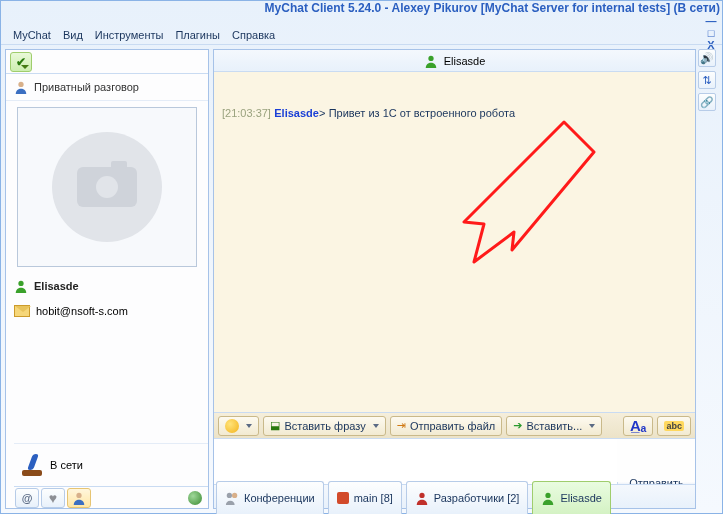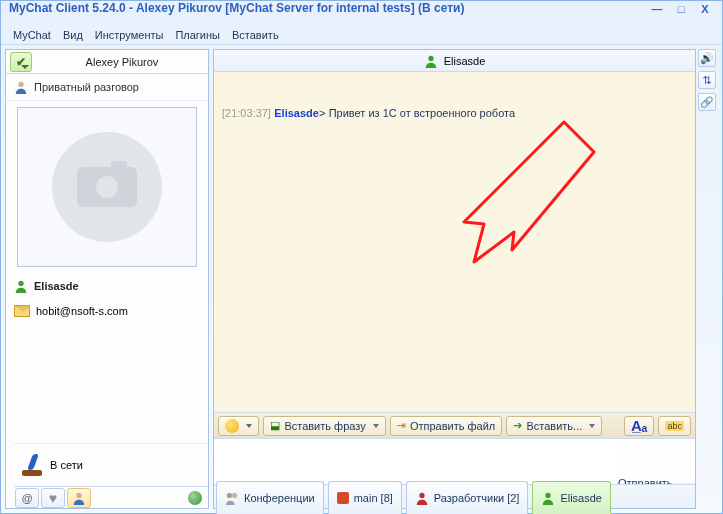--- a/index.html
+++ b/index.html
@@ -1,18 +1,18 @@
 <!DOCTYPE html>
 <html><head>
 <meta charset="utf-8">
 <style>
   * { box-sizing: border-box; margin: 0; padding: 0; font-family: Tahoma, Arial, sans-serif; font-size: 11px; }
   body { width: 723px; height: 514px; background: #fff; overflow: hidden; }
   .window { width: 723px; height: 514px; border: 1px solid #8ab3e6; background: linear-gradient(#e8f1fb,#f5f9fe); display: flex; flex-direction: column; }
-  .titlebar { height: 24px; display: flex; align-items: flex-start; padding: 0 8px; }
+  .titlebar { height: 24px; display: flex; align-items: flex-end; padding: 0 2px; flex-direction: column; }
   .titlebar-title { color: #2b5fc0; font-weight: bold; font-size: 12px; flex: 1; white-space: nowrap; }
   .ctrl { width: 18px; height: 16px; margin-left: 6px; color: #2b5fc0; font-weight: bold; display: flex; align-items: center; justify-content: center; cursor: pointer; }
   .menubar { height: 20px; display: flex; align-items: center; padding: 0 6px; border-bottom: 1px solid #c9dbf2; }
   .menubar span { padding: 2px 6px; color: #19345c; cursor: default; }
   .content { flex: 1; display: flex; min-height: 0; }
   .left { width: 204px; border: 1px solid #a6c2e8; margin: 4px 2px 4px 4px; background: #fdfdfe; display: flex; flex-direction: column; }
   .left-top { height: 24px; display: flex; align-items: center; border-bottom: 1px solid #c9dbf2; }
   .status-bubble { width: 22px; height: 20px; margin: 2px 4px; background: linear-gradient(#e9f9d8,#cdeeb0); border: 1px solid #9fcd6d; border-radius: 3px; display:flex; align-items:center; justify-content:center; position:relative; }
   .status-bubble::after{content:""; position:absolute; right:2px; bottom:2px; border-left:4px solid transparent;border-right:4px solid transparent;border-top:4px solid #447a13;}
   .check { color:#2a7a0e; font-weight:bold; font-size:12px;}
@@ -44,64 +44,63 @@
   .msg { font-size:12px;margin-top:28px; }
   .ts { color:#9aa27e; }
   .from { color:#1a3fd6; font-weight:bold; }
   .body { color:#19345c; }
   .arrow-anno{ position:absolute; left:200px; top:40px; pointer-events:none;}
   .toolbar { height:26px; border-top:1px solid #c9dbf2; background:linear-gradient(#f5eedb,#ece3c8); display:flex; align-items:center; padding:0 4px; gap:4px;}
   .tbtn{ height:20px; padding:0 6px; border:1px solid #c9b98a; background:linear-gradient(#fdfaf0,#f2ead1); border-radius:3px; display:flex; align-items:center; gap:4px; cursor:pointer; color:#19345c;}
   .dd::after{content:"";margin-left:3px;border-left:3px solid transparent;border-right:3px solid transparent;border-top:4px solid #5a6a84;}
   .compose { display:flex; border-top:1px solid #c9dbf2; height:46px; }
   .compose-input{ flex:1; background:#fff; }
-  .send-btn{ width:78px; border-left:1px solid #c9dbf2; background:linear-gradient(#fdfdfd,#eef3fa); display:flex; align-items:center; cursor:pointer; color:#19345c;margin-top:43px;}
+  .send-btn{ width:78px; border-left:1px solid #c9dbf2; background:linear-gradient(#fdfdfd,#eef3fa); display:flex; align-items:center; justify-content:center; cursor:pointer; color:#19345c;margin-top:43px;}
   .bottom-tabs { height:24px; border-top:1px solid #c9dbf2; display:flex; align-items:center; background:linear-gradient(#f4f8fd,#e8f1fb);}
   .btab{ height:20px; margin:2px 2px 0 2px; padding:16px 8px; border:1px solid #b7cce8; border-bottom:none; border-radius:3px 3px 0 0; background:linear-gradient(#fdfefe,#e8f1fb); display:flex; align-items:center; gap:5px; cursor:pointer; color:#19345c;}
   .btab.active{ background:linear-gradient(#e9fce0,#d4f2c4); border-color:#9fcd6d;}
   .side-icons{ width:20px; margin-left:2px; display:flex; flex-direction:column; gap:4px; }
   .sicon{ width:18px; height:18px; border:1px solid #b7cce8; background:linear-gradient(#fdfefe,#e8f1fb); border-radius:2px; display:flex; align-items:center; justify-content:center; cursor:pointer; color:#2b5fc0;}
   .user-green{fill:#3aa12b;}
   .user-red{fill:#c0302b;}
   .user-gray{fill:#9aa1ab;}
   .heart{color:#8d8f94;font-size:14px;}
   .earth{width:14px;height:14px;border-radius:7px;background:radial-gradient(circle at 5px 5px,#9fd89a,#3a8a31);}
   .smiley{width:14px;height:14px;border-radius:7px;background:radial-gradient(circle at 5px 5px,#ffe37a,#f3b31b);position:relative;}
-  .abc{font-size:9px;font-weight:normal;color:#424242;background:#ffd85e;padding:0 2px;border-radius:2px;}
+  .abc{font-size:9px;font-weight:bold;color:#424242;background:#ffd85e;padding:0 2px;border-radius:2px;}
   .Aa{font-size:15px;font-weight:bold;color:#2137c8;}
   svg.p{width:14px;height:14px;}
 </style>
 </head>
 <body>
 
 <div class="window">
 
   <div class="titlebar">
     <div class="titlebar-title">MyChat Client 5.24.0 - Alexey Pikurov [MyChat Server for internal tests] (В сети)</div>
     <div class="ctrl">—</div>
     <div class="ctrl">□</div>
     <div class="ctrl">X</div>
   </div>
 
   <div class="menubar">
     <span>MyChat</span>
     <span>Вид</span>
     <span>Инструменты</span>
     <span>Плагины</span>
-    <span>Вставить</span>
+    <span>Справка</span>
   </div>
 
   <div class="content">
 
     <div class="left">
       <div class="left-top">
         <div class="status-bubble">
             <span class="check">✔</span>
           </div>
-        <div class="left-name">Alexey Pikurov</div>
       </div>
       <div class="left-section">
         <svg class="p person-icon" viewBox="0 0 16 16">
             <circle cx="8" cy="5" r="3" fill="#d8b08a"></circle>
             <path d="M2 16c0-4 3-6 6-6s6 2 6 6z" fill="#3b6fc1"></path>
           </svg>
         <span class="italic">Приватный разговор</span>
       </div>
       <div class="left-photo">
         <div class="camera">

